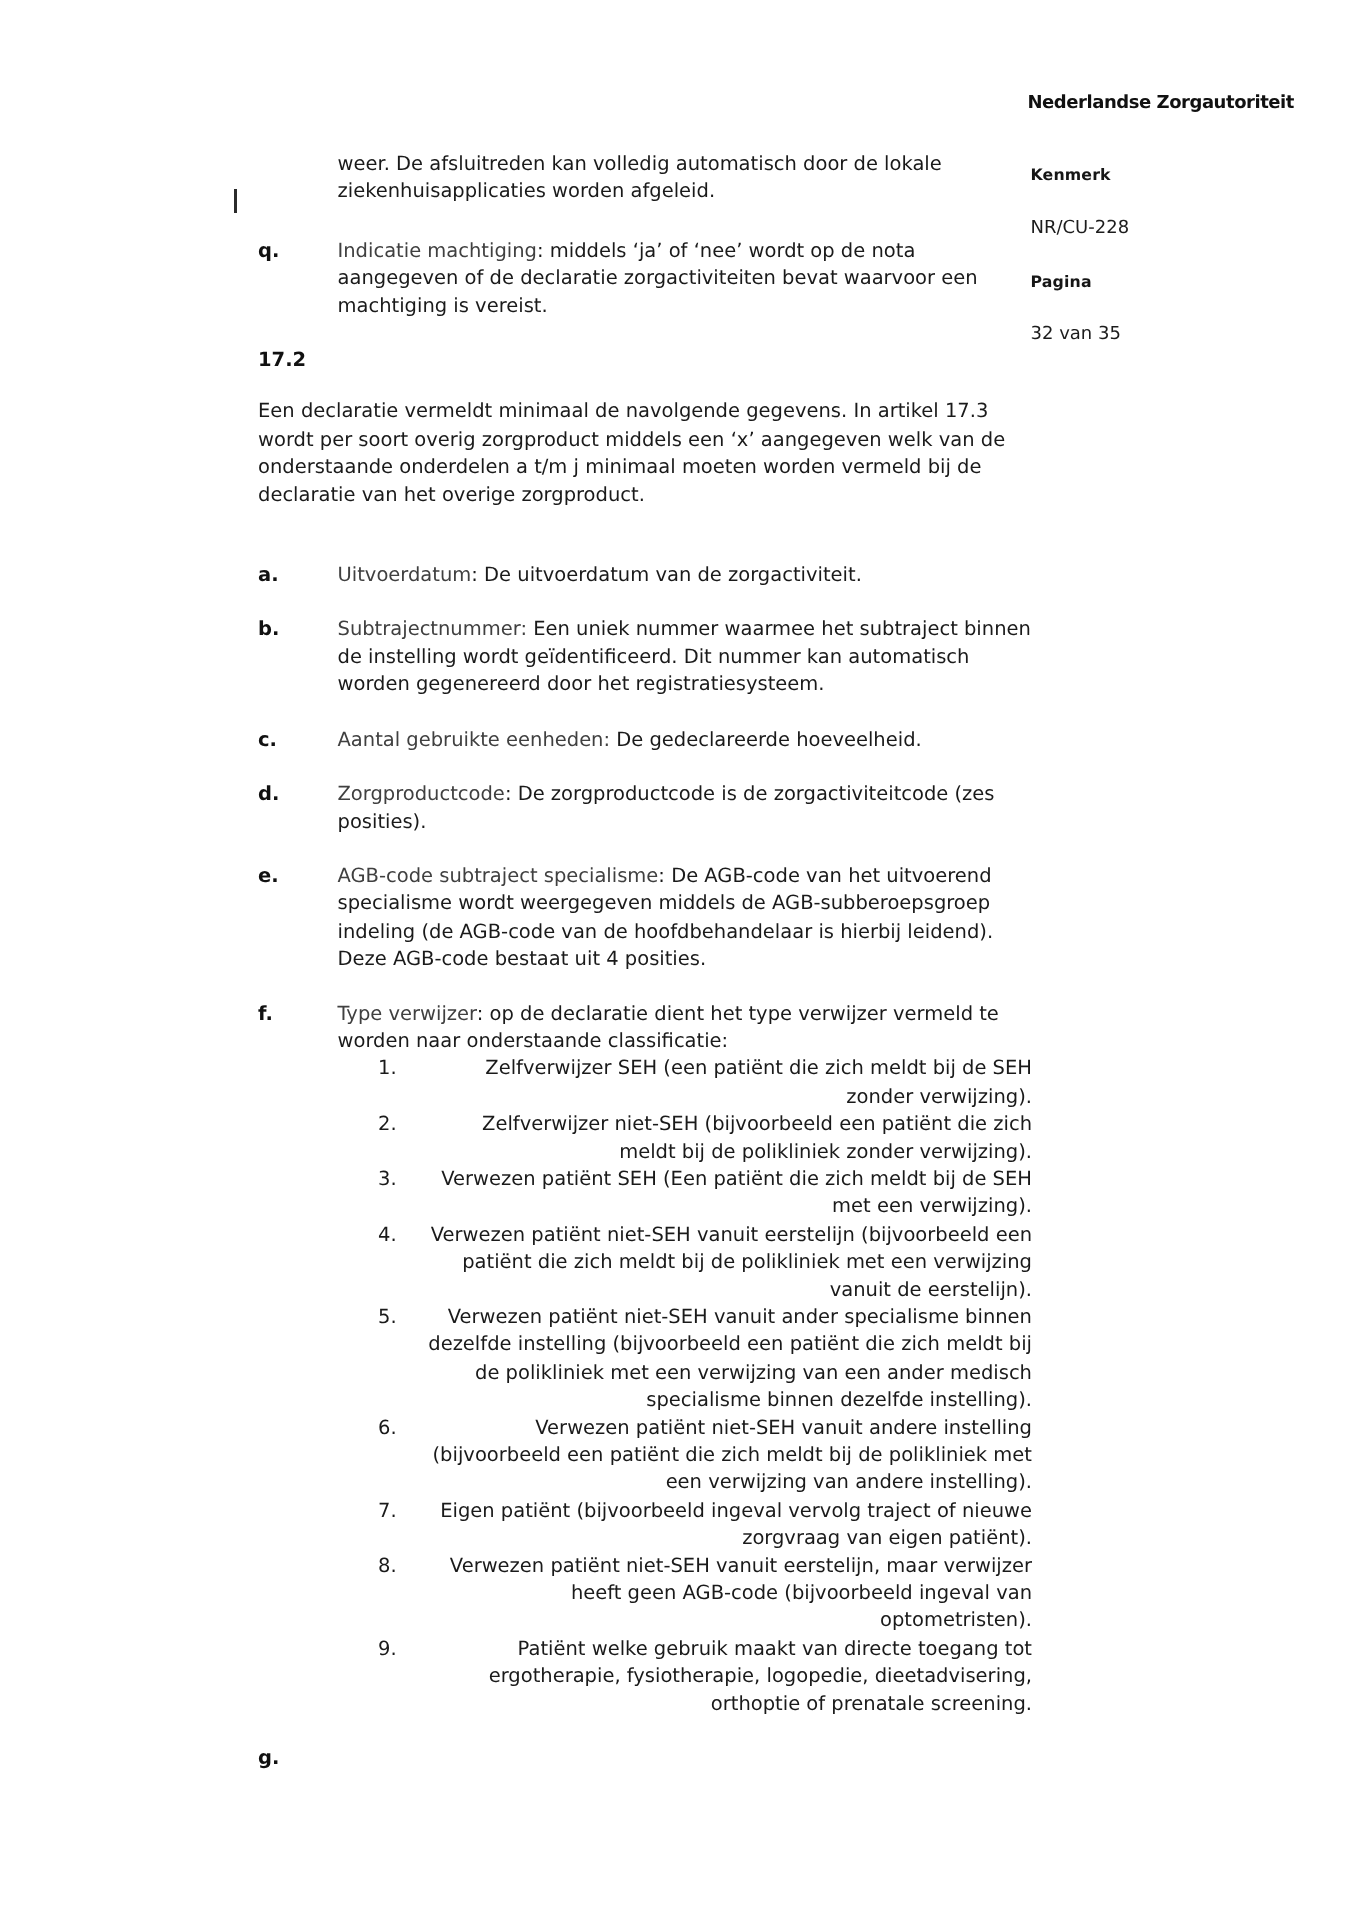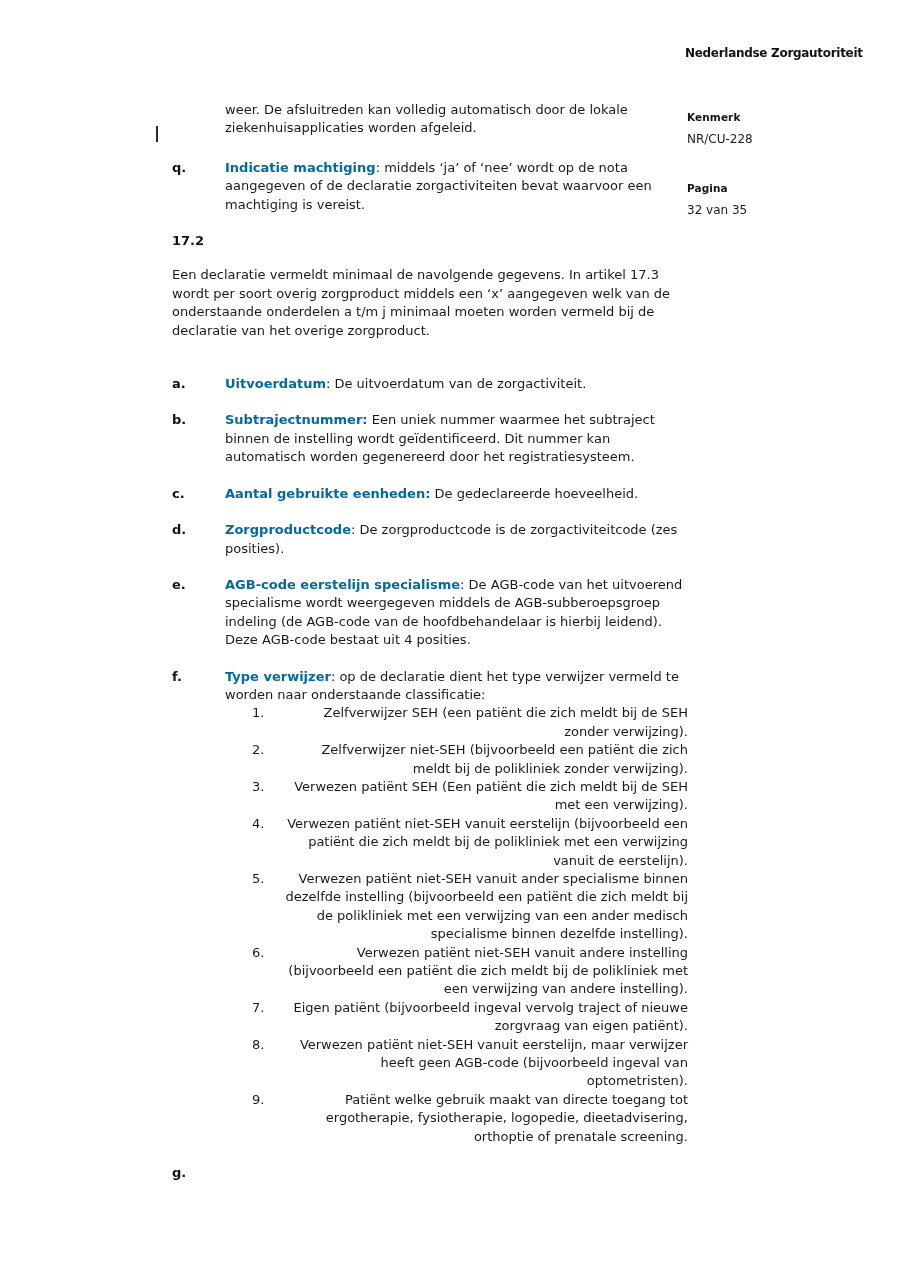--- a/index.html
+++ b/index.html
@@ -7,46 +7,46 @@
     width: 900px; height: 1273px;
     background: #ffffff;
     font-family: "DejaVu Sans", sans-serif;
     color: #1a1a1a;
     position: relative;
     overflow: hidden;
   }
   .page { position: absolute; inset: 0; background: #ffffff; }
 
   .org-header {
-    position: absolute; left: 685px; top: 46px;
+    position: absolute; left: 685px; top: 61px;
     font-size: 12px; font-weight: bold; letter-spacing: -0.3px;
     color: #111;
     white-space: nowrap;
   }
 
   .margin-note { position: absolute; left: 687px; width: 170px; }
   .mn-kenmerk { top: 111px; }
   .mn-pagina  { top: 182px; }
   .mn-label { font-size: 10.5px; font-weight: bold; color: #161616; letter-spacing: 0.1px; }
-  .mn-value { font-size: 12px; margin-top: 9px; color: #1c1c1c; }
+  .mn-value { font-size: 12px; margin-top: 21px; color: #1c1c1c; }
 
   .change-bar {
     position: absolute; left: 156px; top: 126px;
     width: 2px; height: 16px; background: #2b2b2b;
   }
 
   .doc {
     position: absolute; left: 172px; top: 101px; width: 516px;
     font-size: 13px; line-height: 18.4px; color: #1a1a1a;
   }
   .block { margin-bottom: 18px; }
   .row { display: flex; }
   .letter { width: 53px; flex-shrink: 0; font-weight: bold; color: #111; }
   .content { flex: 1; }
-  .term { font-weight: bold; color: #0369a1; }
+  .term { font-weight: normal; color: #404040; }
 
   .heading { display: flex; margin-bottom: 16px; }
   .heading .sec-num { width: 51px; flex-shrink: 0; font-weight: bold; color: #111; }
   .heading .sec-title { white-space: nowrap; }
 
   .paragraph { margin-bottom: 35px; }
 
   .sublist { margin-left: 27px; }
   .subrow { display: flex; }
   .subrow .num { width: 30px; flex-shrink: 0; }
@@ -104,21 +104,21 @@
       <span class="content"><span class="term">Aantal gebruikte eenheden:</span><span> De gedeclareerde hoeveelheid.</span></span>
     </div>
 
     <div class="row block">
       <span class="letter">d.</span>
       <span class="content"><span class="term">Zorgproductcode</span><span>: De zorgproductcode is de zorgactiviteitcode (zes posities).</span></span>
     </div>
 
     <div class="row block">
       <span class="letter">e.</span>
-      <span class="content"><span class="term">AGB-code eerstelijn specialisme</span><span>: De AGB-code van het uitvoerend specialisme wordt weergegeven middels de AGB-subberoepsgroep indeling (de AGB-code van de hoofdbehandelaar is hierbij leidend). Deze AGB-code bestaat uit 4 posities.</span></span>
+      <span class="content"><span class="term">AGB-code subtraject specialisme</span><span>: De AGB-code van het uitvoerend specialisme wordt weergegeven middels de AGB-subberoepsgroep indeling (de AGB-code van de hoofdbehandelaar is hierbij leidend). Deze AGB-code bestaat uit 4 posities.</span></span>
     </div>
 
     <div class="row block">
       <span class="letter">f.</span>
       <span class="content">
         <span class="term">Type verwijzer</span><span>: op de declaratie dient het type verwijzer vermeld te worden naar onderstaande classificatie:</span>
         <div class="sublist">
           <div class="subrow">
               <span class="num">1.</span>
               <span class="subtext">Zelfverwijzer SEH (een patiënt die zich meldt bij de SEH zonder verwijzing).</span>

